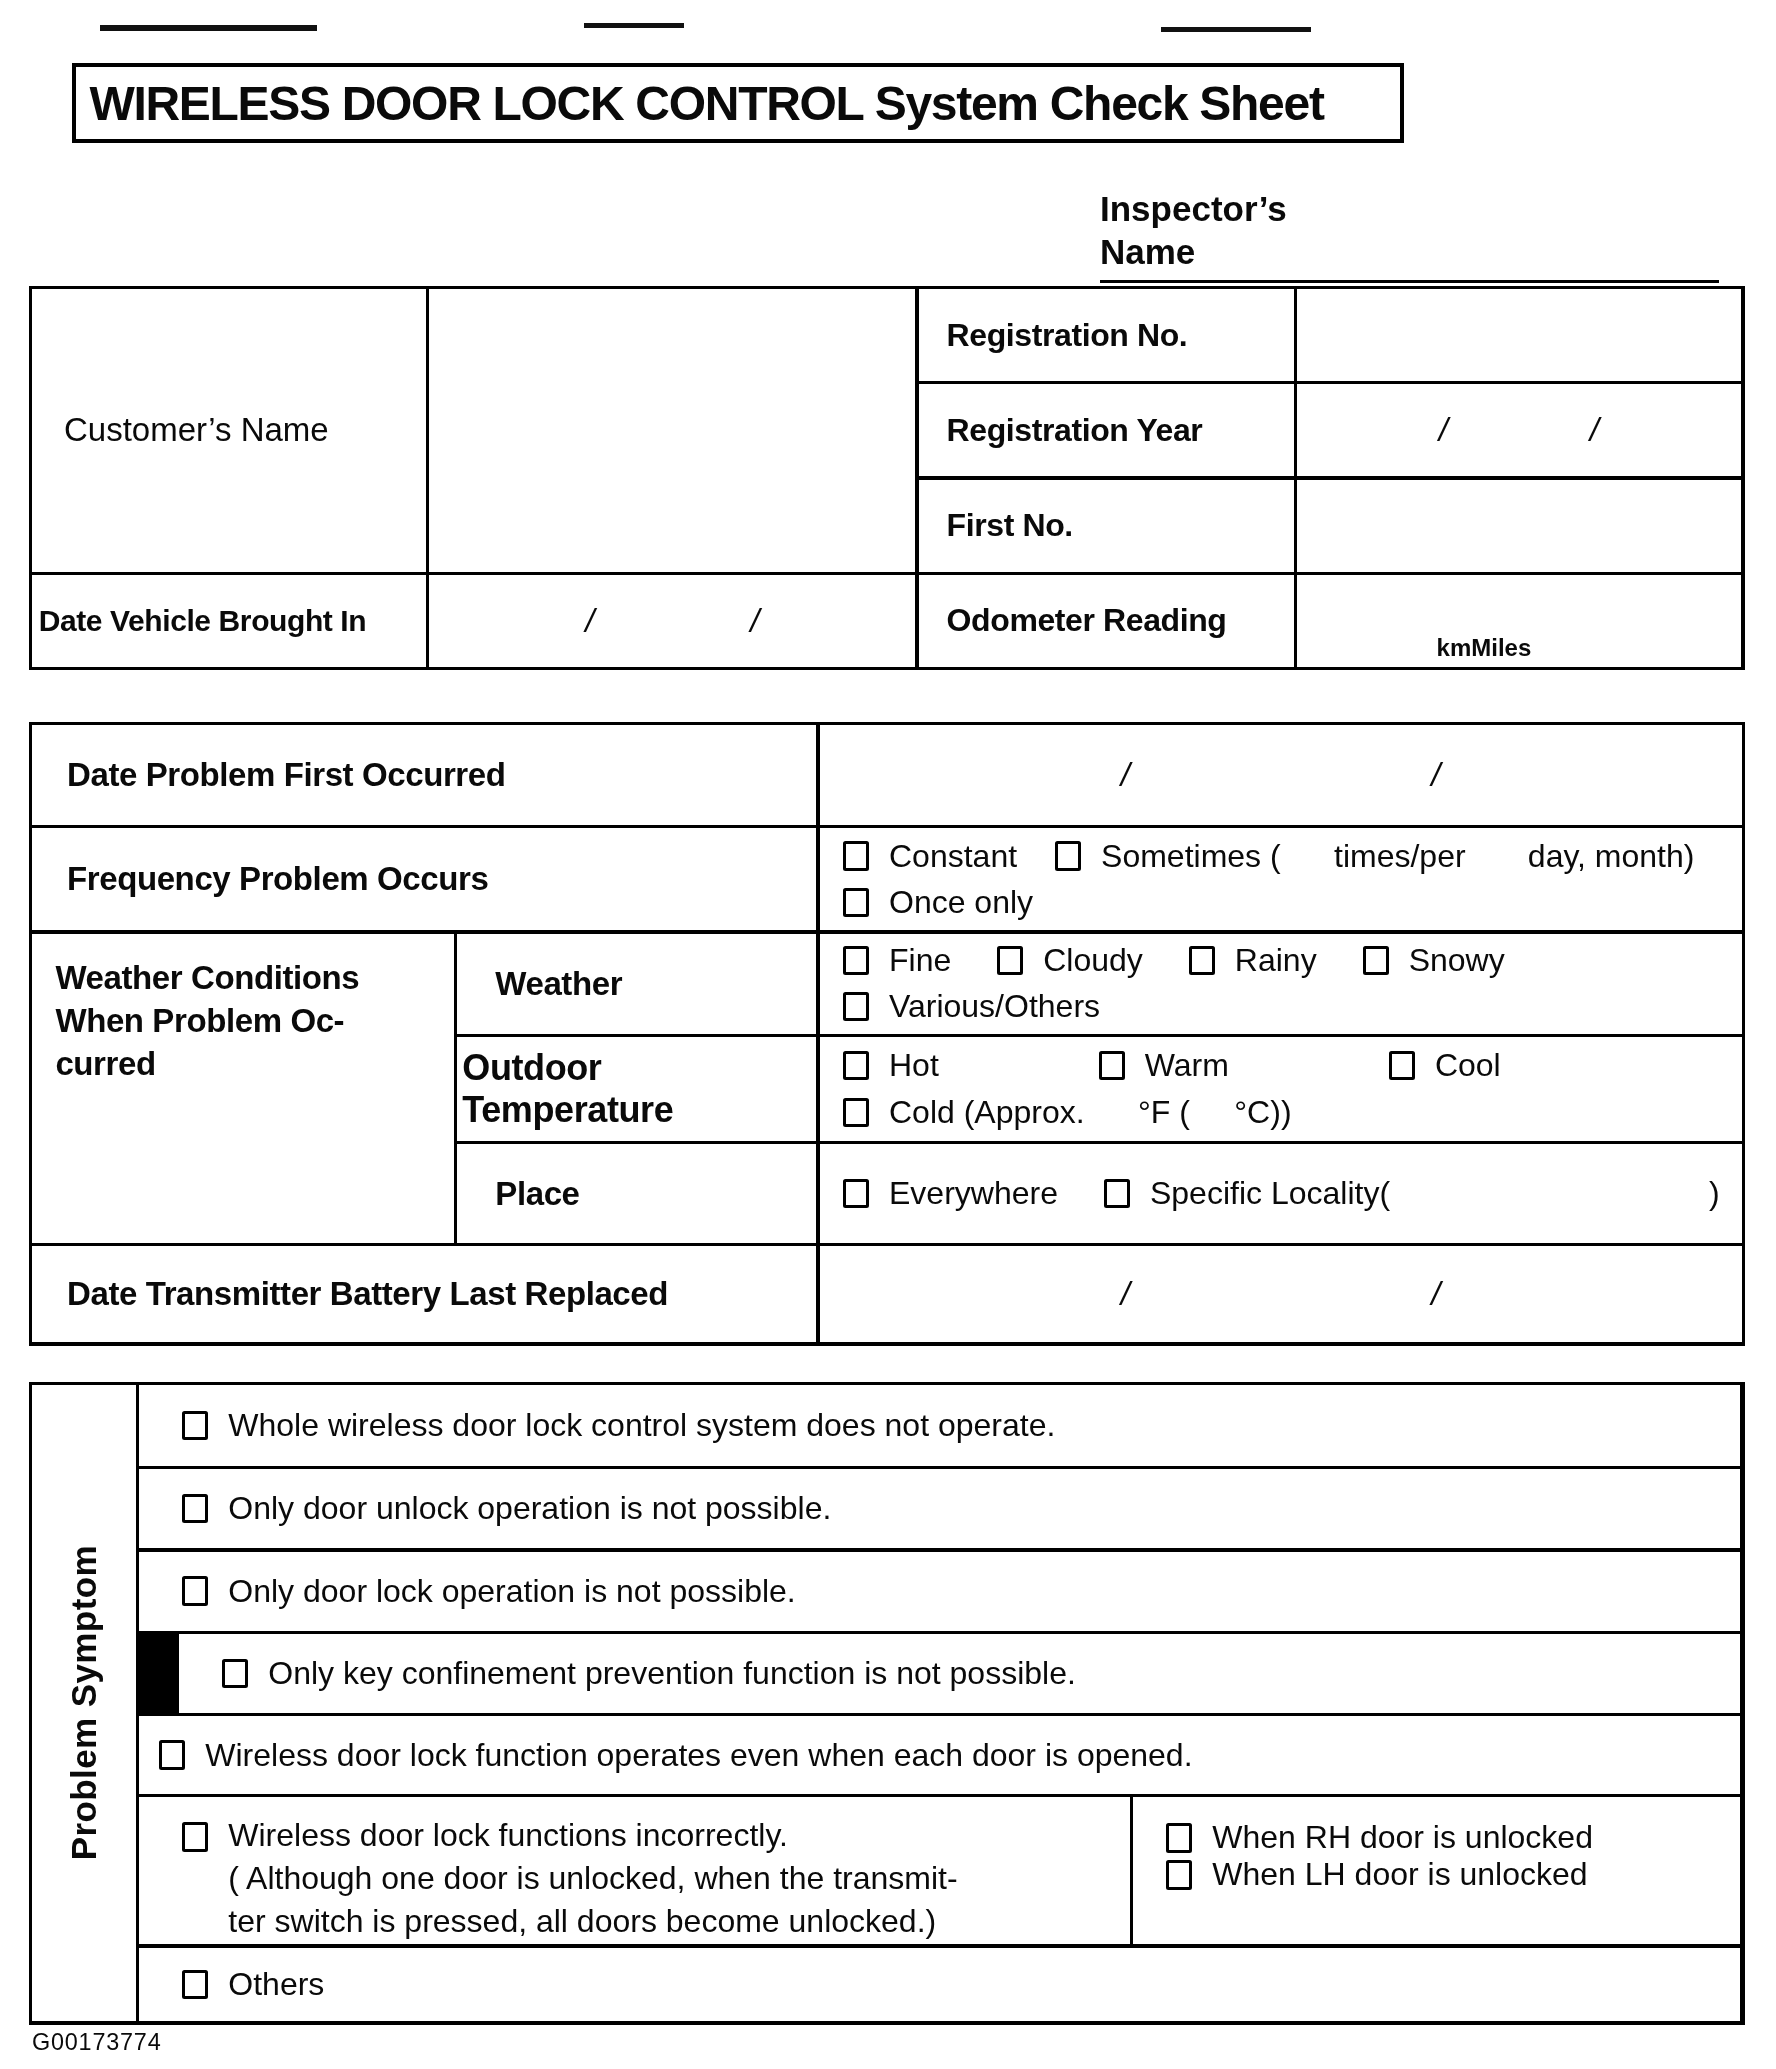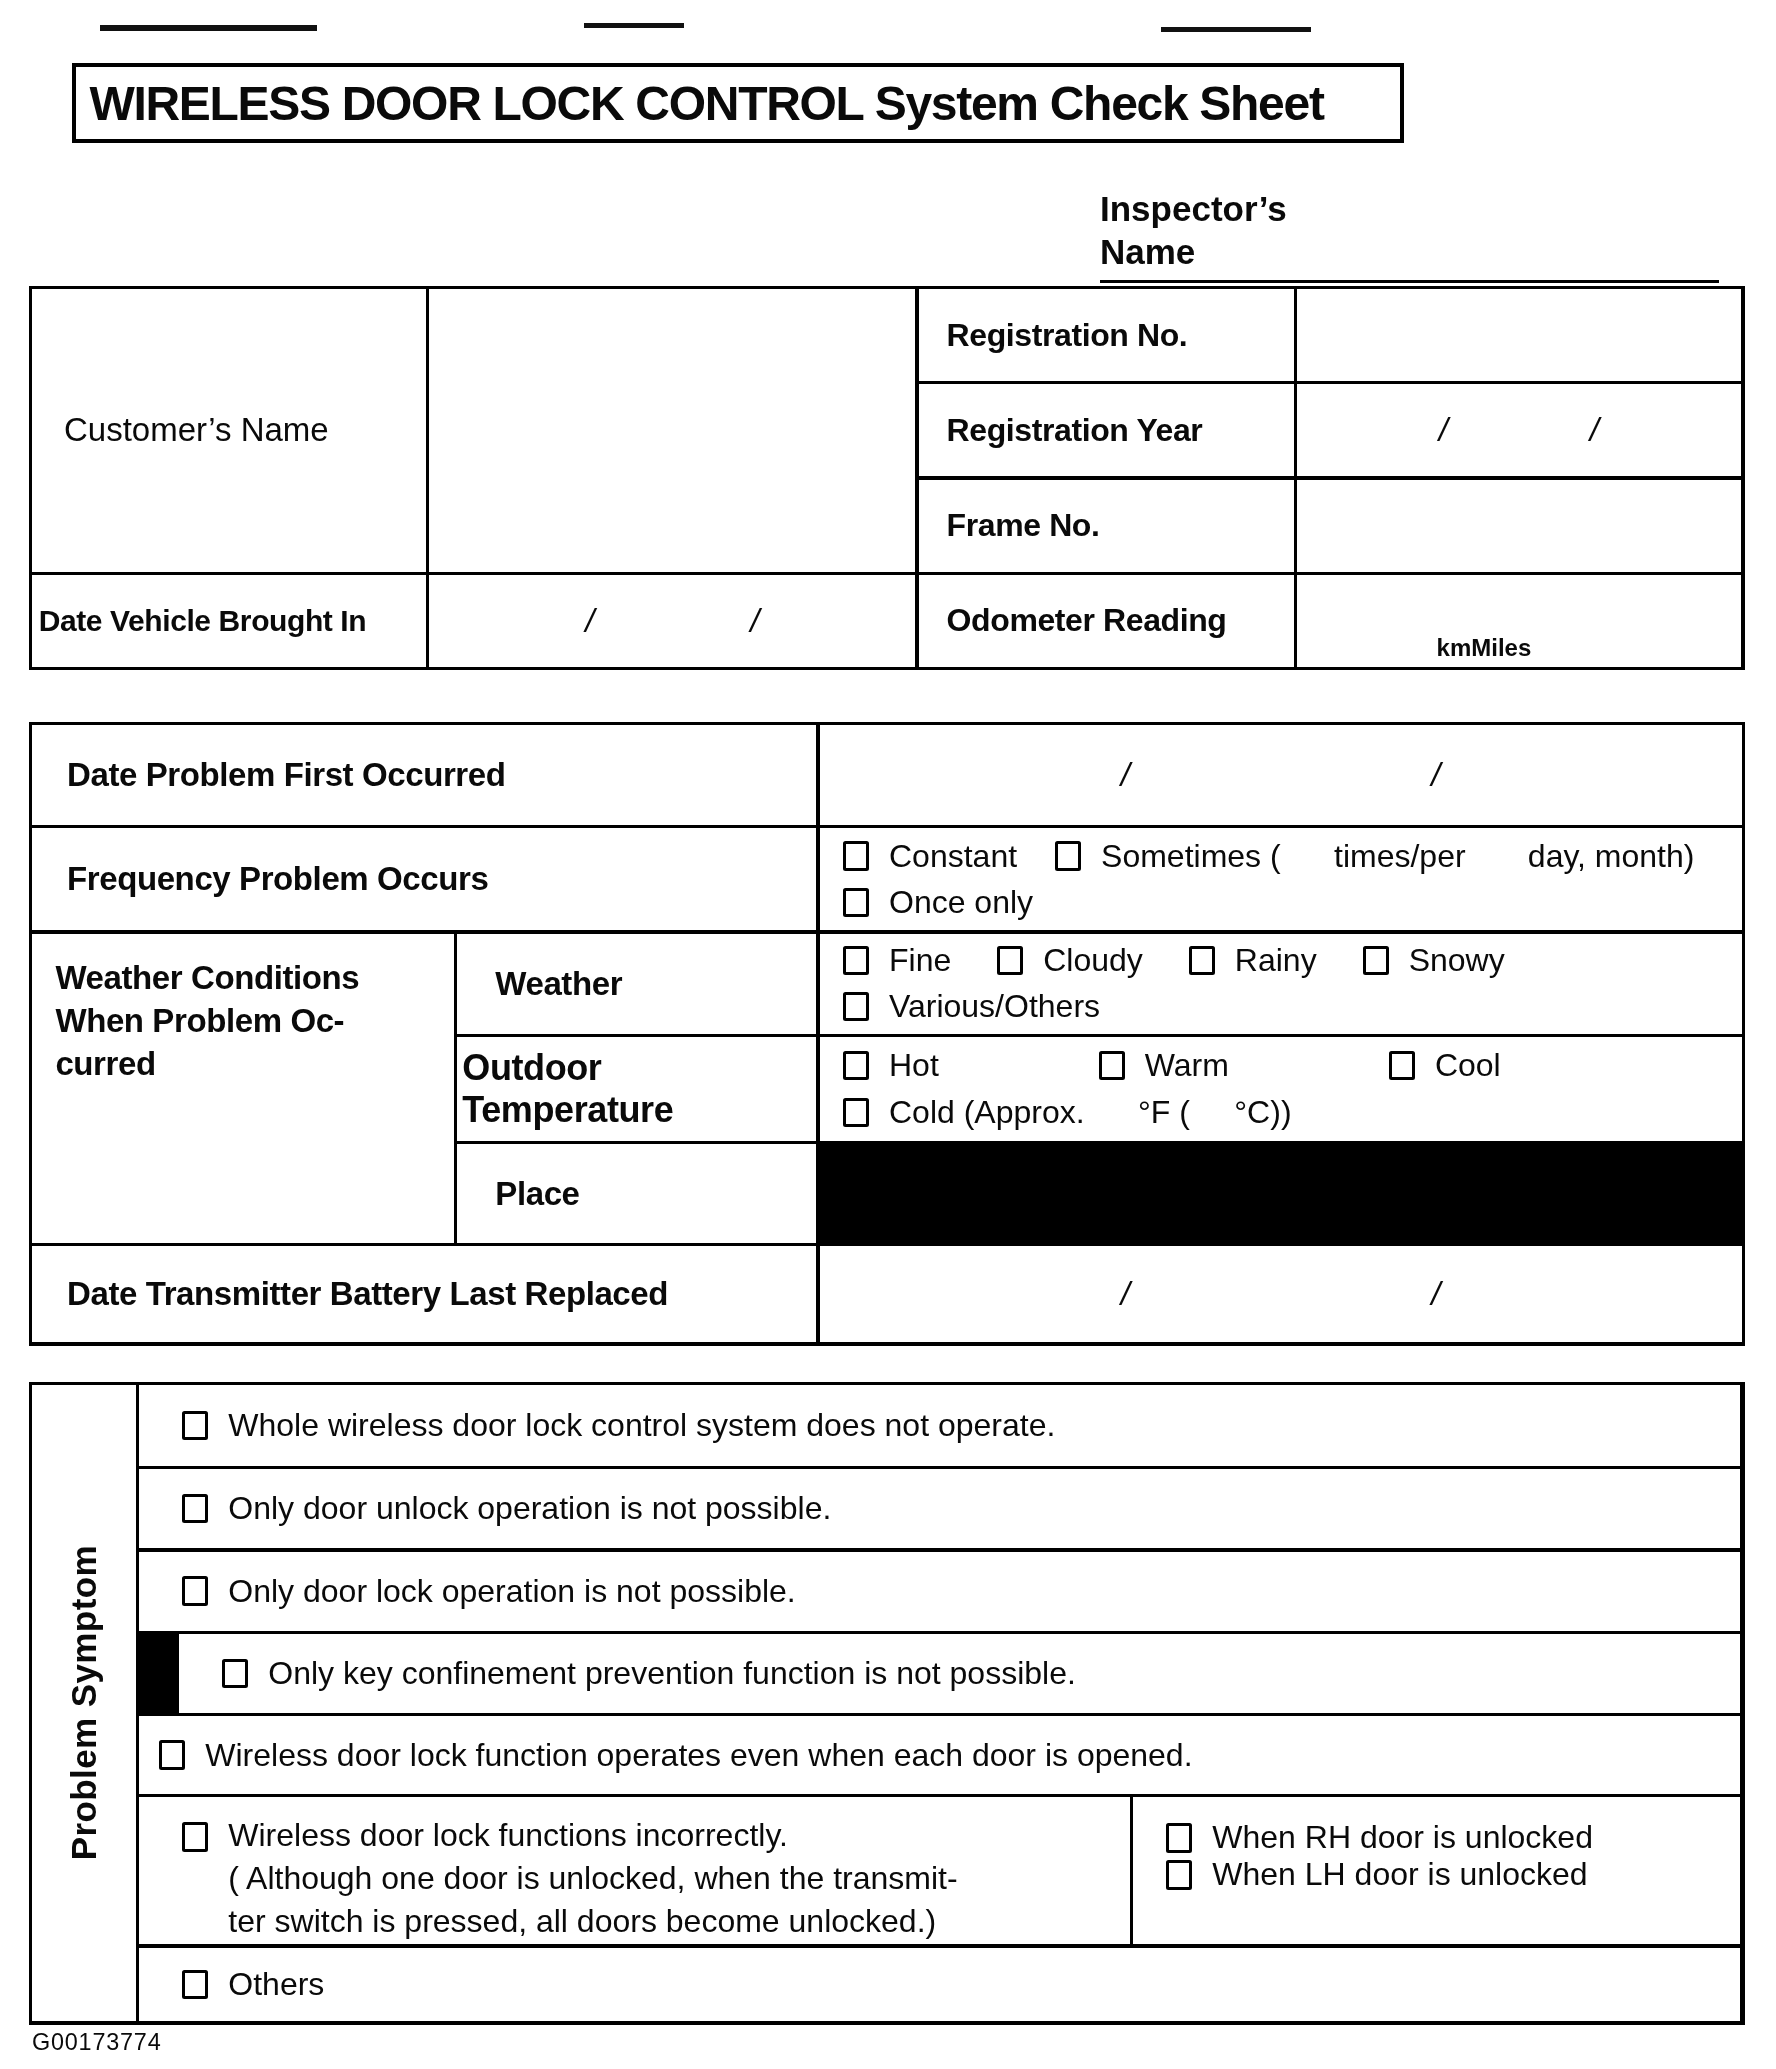--- a/index.html
+++ b/index.html
@@ -101,21 +101,21 @@
 
     <div class="cell lbl" style="grid-column:3;grid-row:2;padding-left:28px;">
       <span>Registration Year</span>
     </div>
     <div class="cell slash-cell" style="grid-column:4;grid-row:2;">
       <span>/</span>
       <span>/</span>
     </div>
 
     <div class="cell lbl" style="grid-column:3;grid-row:3;padding-left:28px;">
-      <span>Frame No.</span>
+      <span>First No.</span>
     </div>
     <div class="cell" style="grid-column:4;grid-row:3;"></div>
 
     <div class="cell lbl" style="grid-column:1;grid-row:4;padding-left:6.7px;font-size:30px;">
       <span>Date Vehicle Brought In</span>
     </div>
     <div class="cell slash-cell" style="grid-column:2;grid-row:4;">
       <span>/</span>
       <span>/</span>
     </div>
@@ -218,20 +218,31 @@
       <div class="opt-row">
         <span class="opt">
           <span class="cb"></span>
           <span>Cold (Approx.&nbsp;&nbsp;&nbsp;&nbsp;&nbsp;&nbsp;°F (&nbsp;&nbsp;&nbsp;&nbsp;&nbsp;°C))</span>
         </span>
       </div>
     </div>
 
     <div class="cell lbl-lg" style="grid-column:2;grid-row:5;padding-left:38px;">
       <span>Place</span>
+    </div>
+    <div class="cell single-opts opt-row" style="grid-column:3;grid-row:5;">
+      <span class="opt">
+        <span class="cb"></span>
+        <span>Everywhere</span>
+      </span>
+      <span class="opt gap55">
+        <span class="cb"></span>
+        <span>Specific Locality(</span>
+      </span>
+      <span class="paren-end">)</span>
     </div>
 
     <div class="cell lbl-lg span2" style="grid-row:6;padding-left:35px;">
       <span>Date Transmitter Battery Last Replaced</span>
     </div>
     <div class="cell slash-cell" style="grid-column:3;grid-row:6;">
       <span>/</span>
       <span>/</span>
     </div>
   </div>

